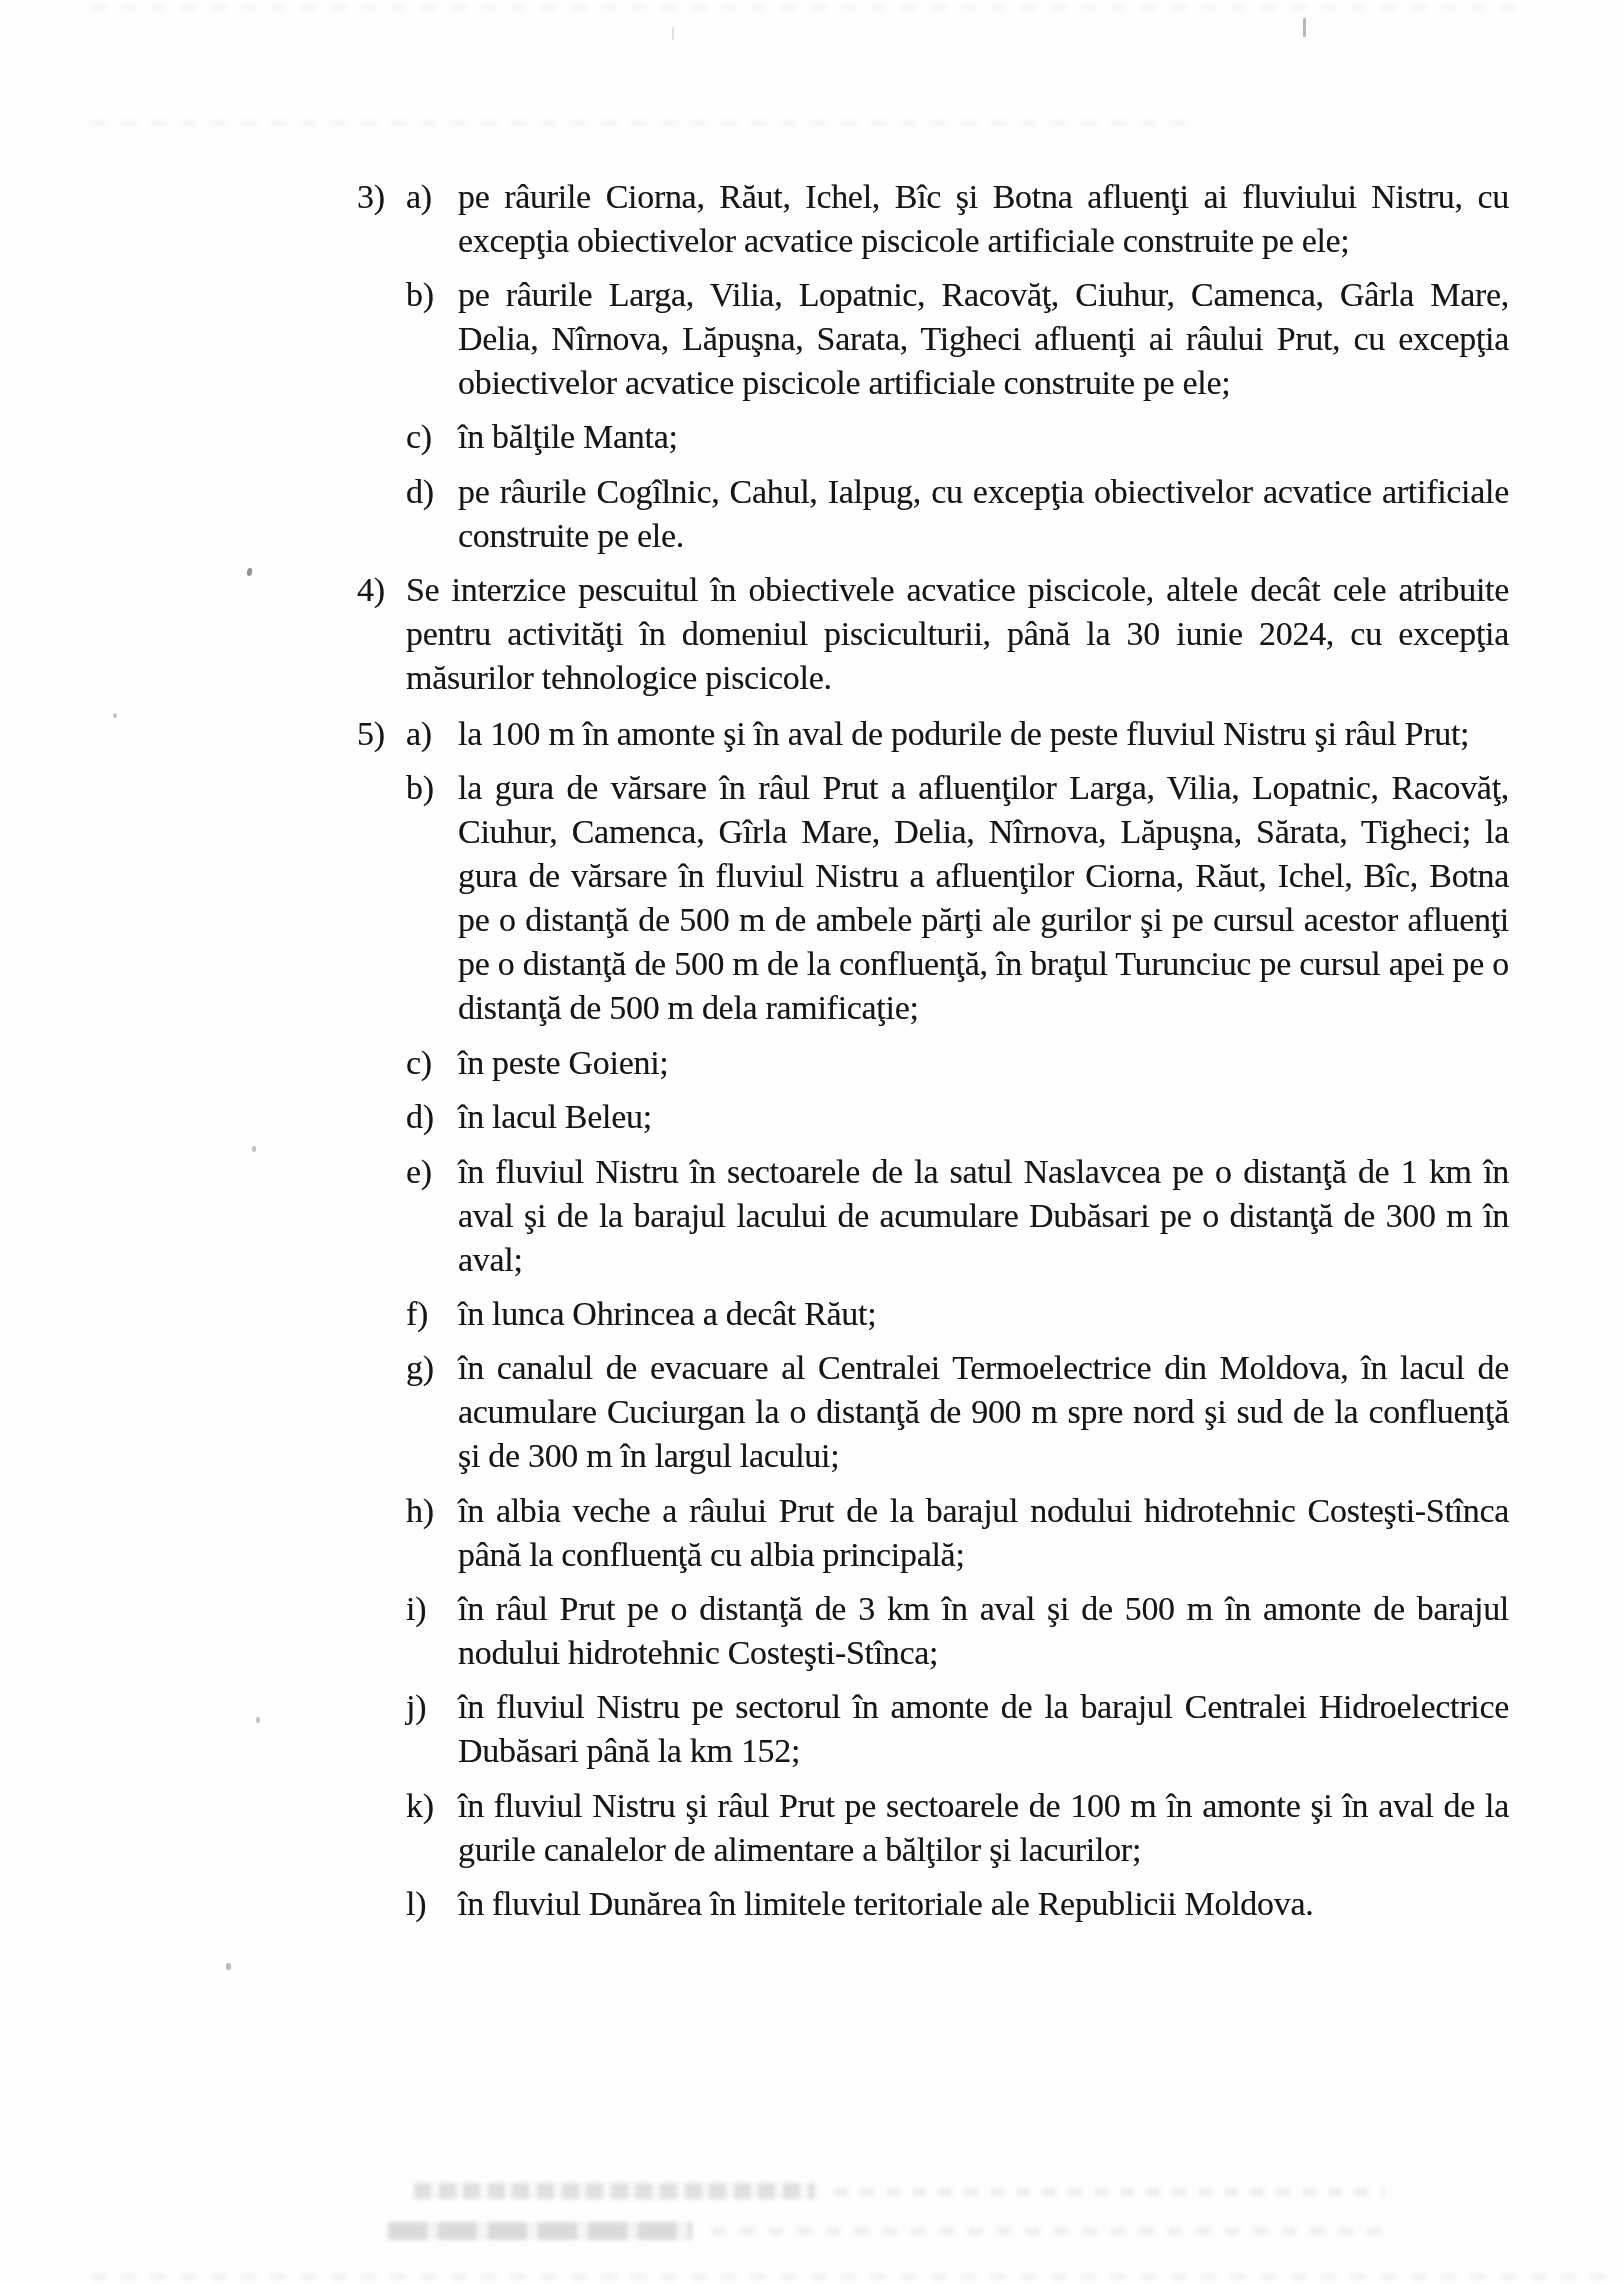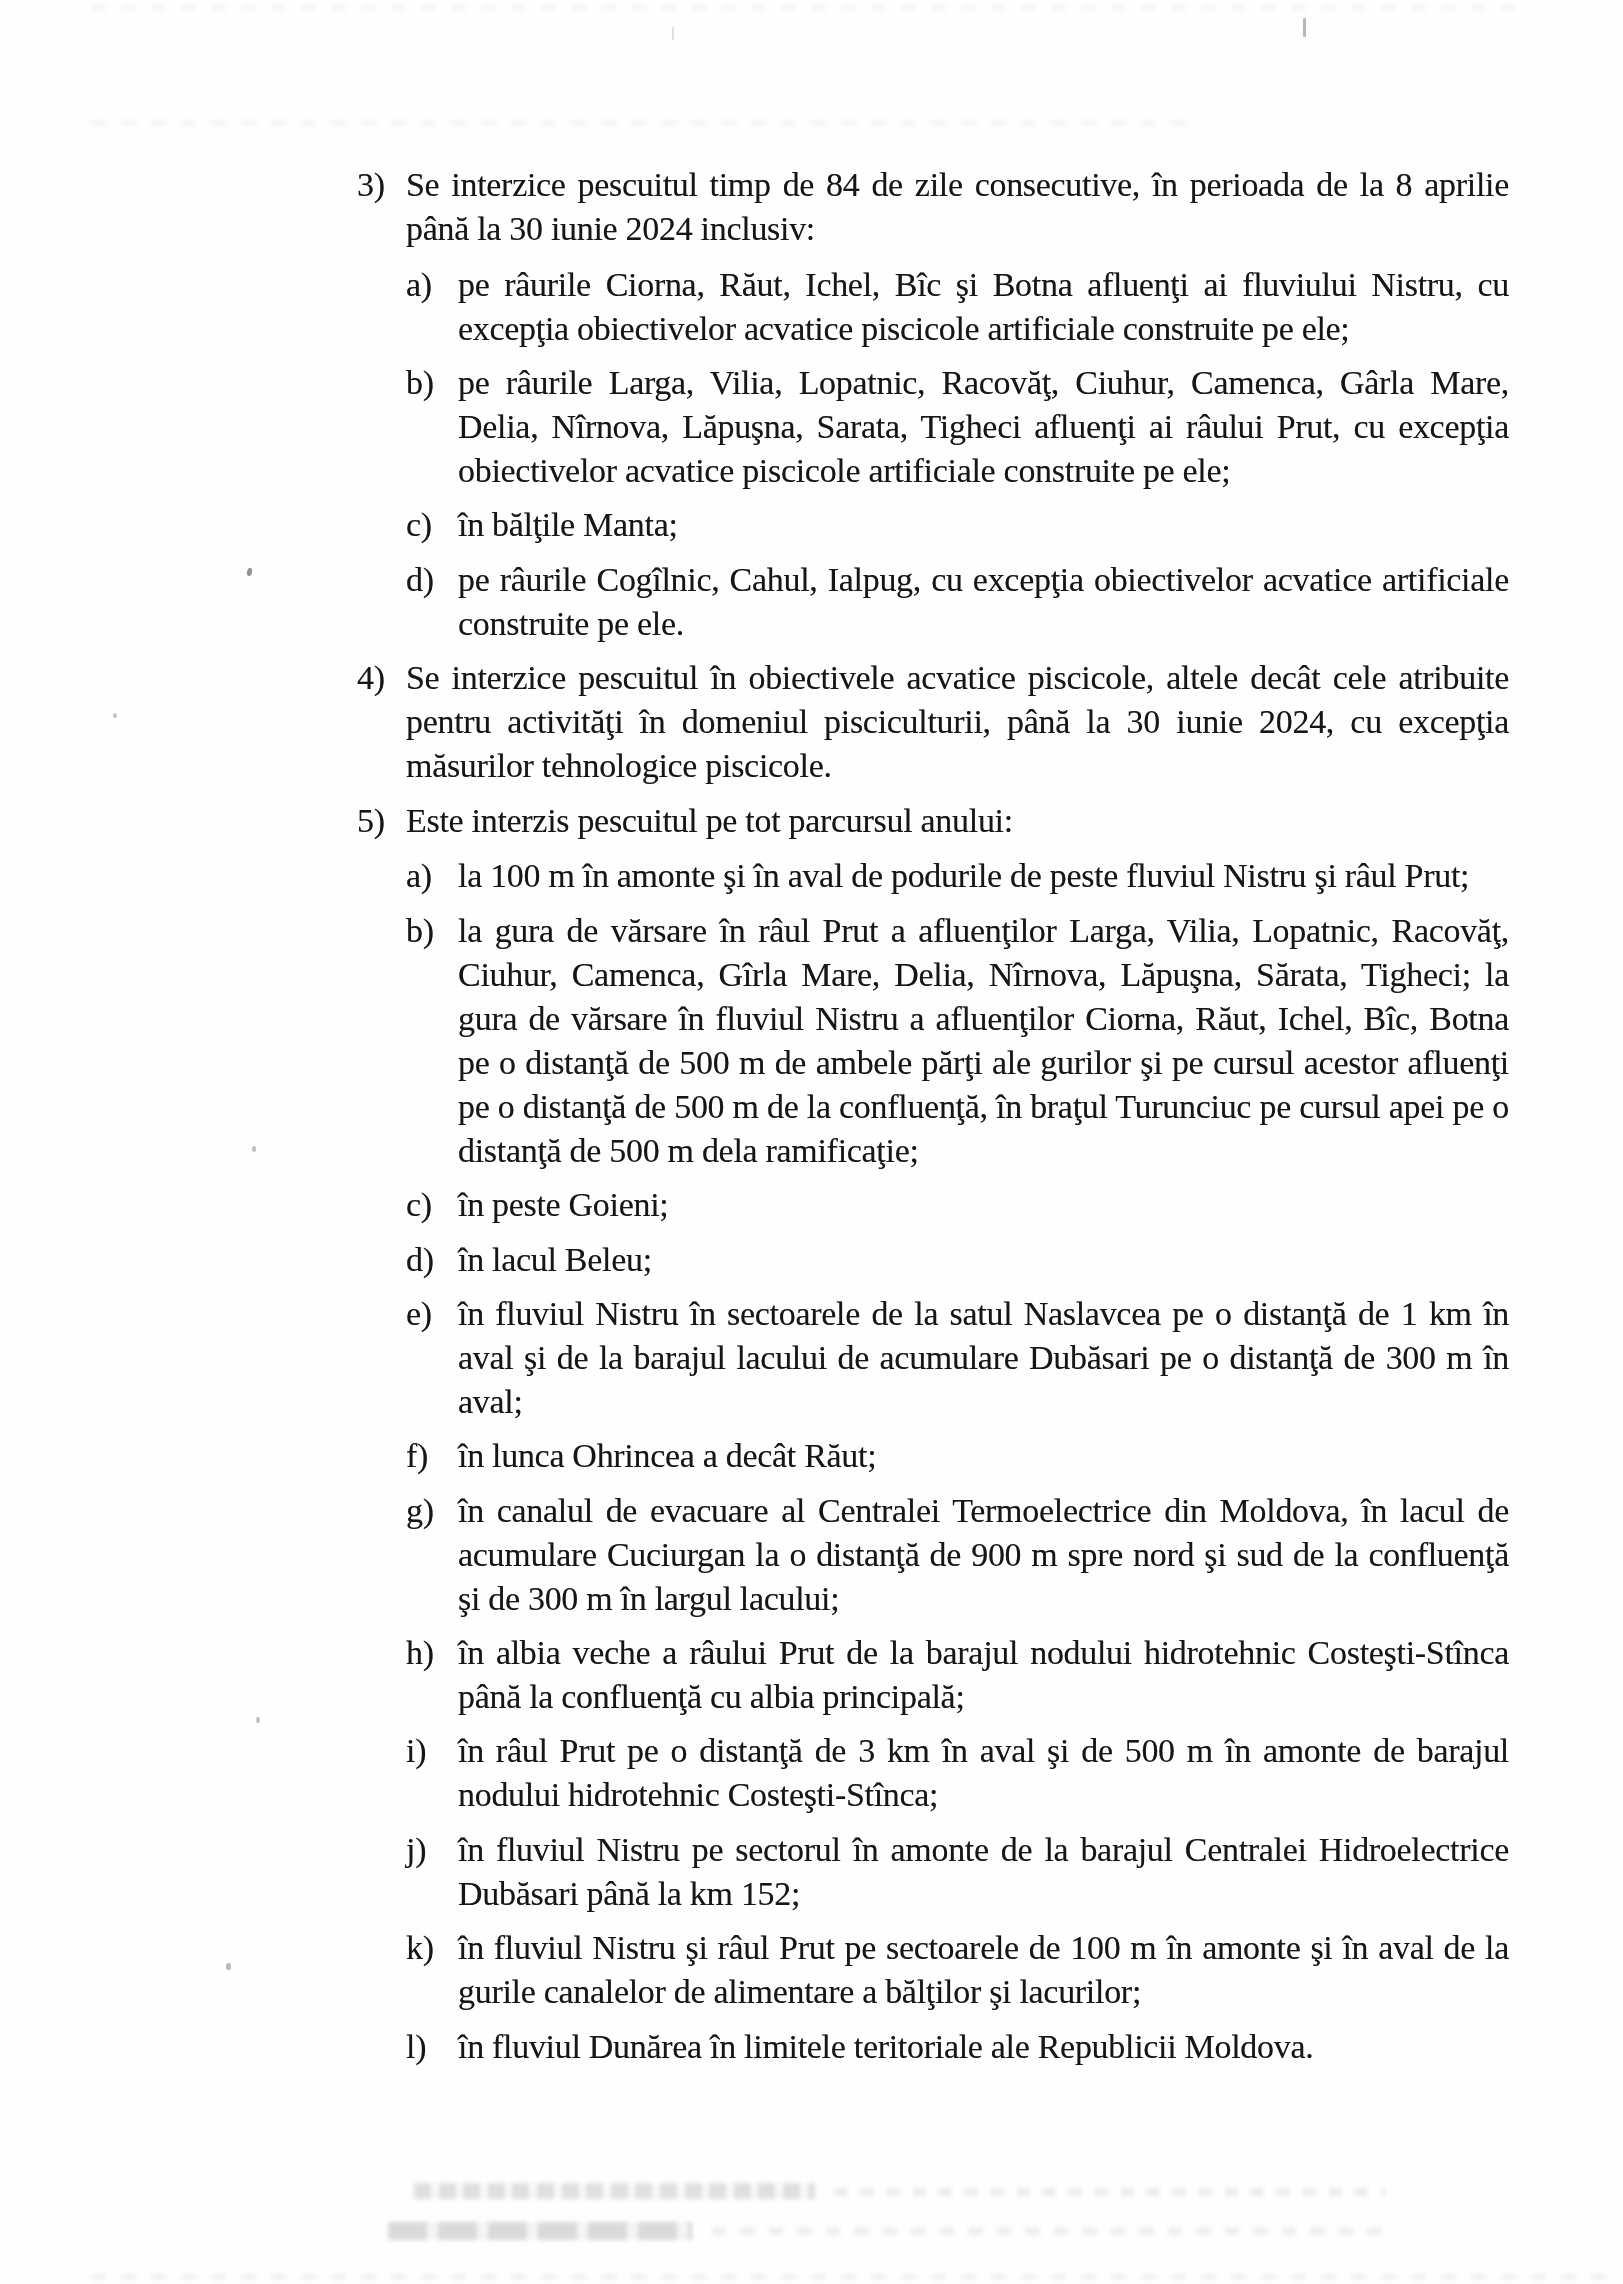--- a/index.html
+++ b/index.html
@@ -96,21 +96,20 @@
     left: 91px; top: 120px; width: 1101px; height: 5.8px;
     background: repeating-linear-gradient(90deg, rgba(0,0,0,0.035) 0 15.5px, rgba(0,0,0,0) 15.5px 30px);
   }
 </style>
 </head>
 <body>
 
 <div class="doc" id="items-root">
   <div class="item">
     <span class="num">3)</span>
-    <div class="itext">Se interzice pescuitul timp de 84 de zile consecutive, în perioada de la 8 aprilie până la 30 iunie 2024 inclusiv:</div>
     <div class="subitems">
   <div class="subitem">
     <span class="letter">a)</span>
     <div class="stext">pe râurile Ciorna, Răut, Ichel, Bîc şi Botna afluenţi ai fluviului Nistru, cu excepţia obiectivelor acvatice piscicole artificiale construite pe ele;</div>
   </div>
 
   <div class="subitem">
     <span class="letter">b)</span>
     <div class="stext">pe râurile Larga, Vilia, Lopatnic, Racovăţ, Ciuhur, Camenca, Gârla Mare, Delia, Nîrnova, Lăpuşna, Sarata, Tigheci afluenţi ai râului Prut, cu excepţia obiectivelor acvatice piscicole artificiale construite pe ele;</div>
   </div>
@@ -128,21 +127,20 @@
   </div>
 
   <div class="item">
     <span class="num">4)</span>
     <div class="itext">Se interzice pescuitul în obiectivele acvatice piscicole, altele decât cele atribuite pentru activităţi în domeniul pisciculturii, până la 30 iunie 2024, cu excepţia măsurilor tehnologice piscicole.</div>
 
   </div>
 
   <div class="item">
     <span class="num">5)</span>
-    <div class="itext">Este interzis pescuitul pe tot parcursul anului:</div>
     <div class="subitems">
   <div class="subitem">
     <span class="letter">a)</span>
     <div class="stext">la 100 m în amonte şi în aval de podurile de peste fluviul Nistru şi râul Prut;</div>
   </div>
 
   <div class="subitem">
     <span class="letter">b)</span>
     <div class="stext">la gura de vărsare în râul Prut a afluenţilor Larga, Vilia, Lopatnic, Racovăţ, Ciuhur, Camenca, Gîrla Mare, Delia, Nîrnova, Lăpuşna, Sărata, Tigheci; la gura de vărsare în fluviul Nistru a afluenţilor Ciorna, Răut, Ichel, Bîc, Botna pe o distanţă de 500 m de ambele părţi ale gurilor şi pe cursul acestor afluenţi pe o distanţă de 500 m de la confluenţă, în braţul Turunciuc pe cursul apei pe o distanţă de 500 m dela ramificaţie;</div>
   </div>

